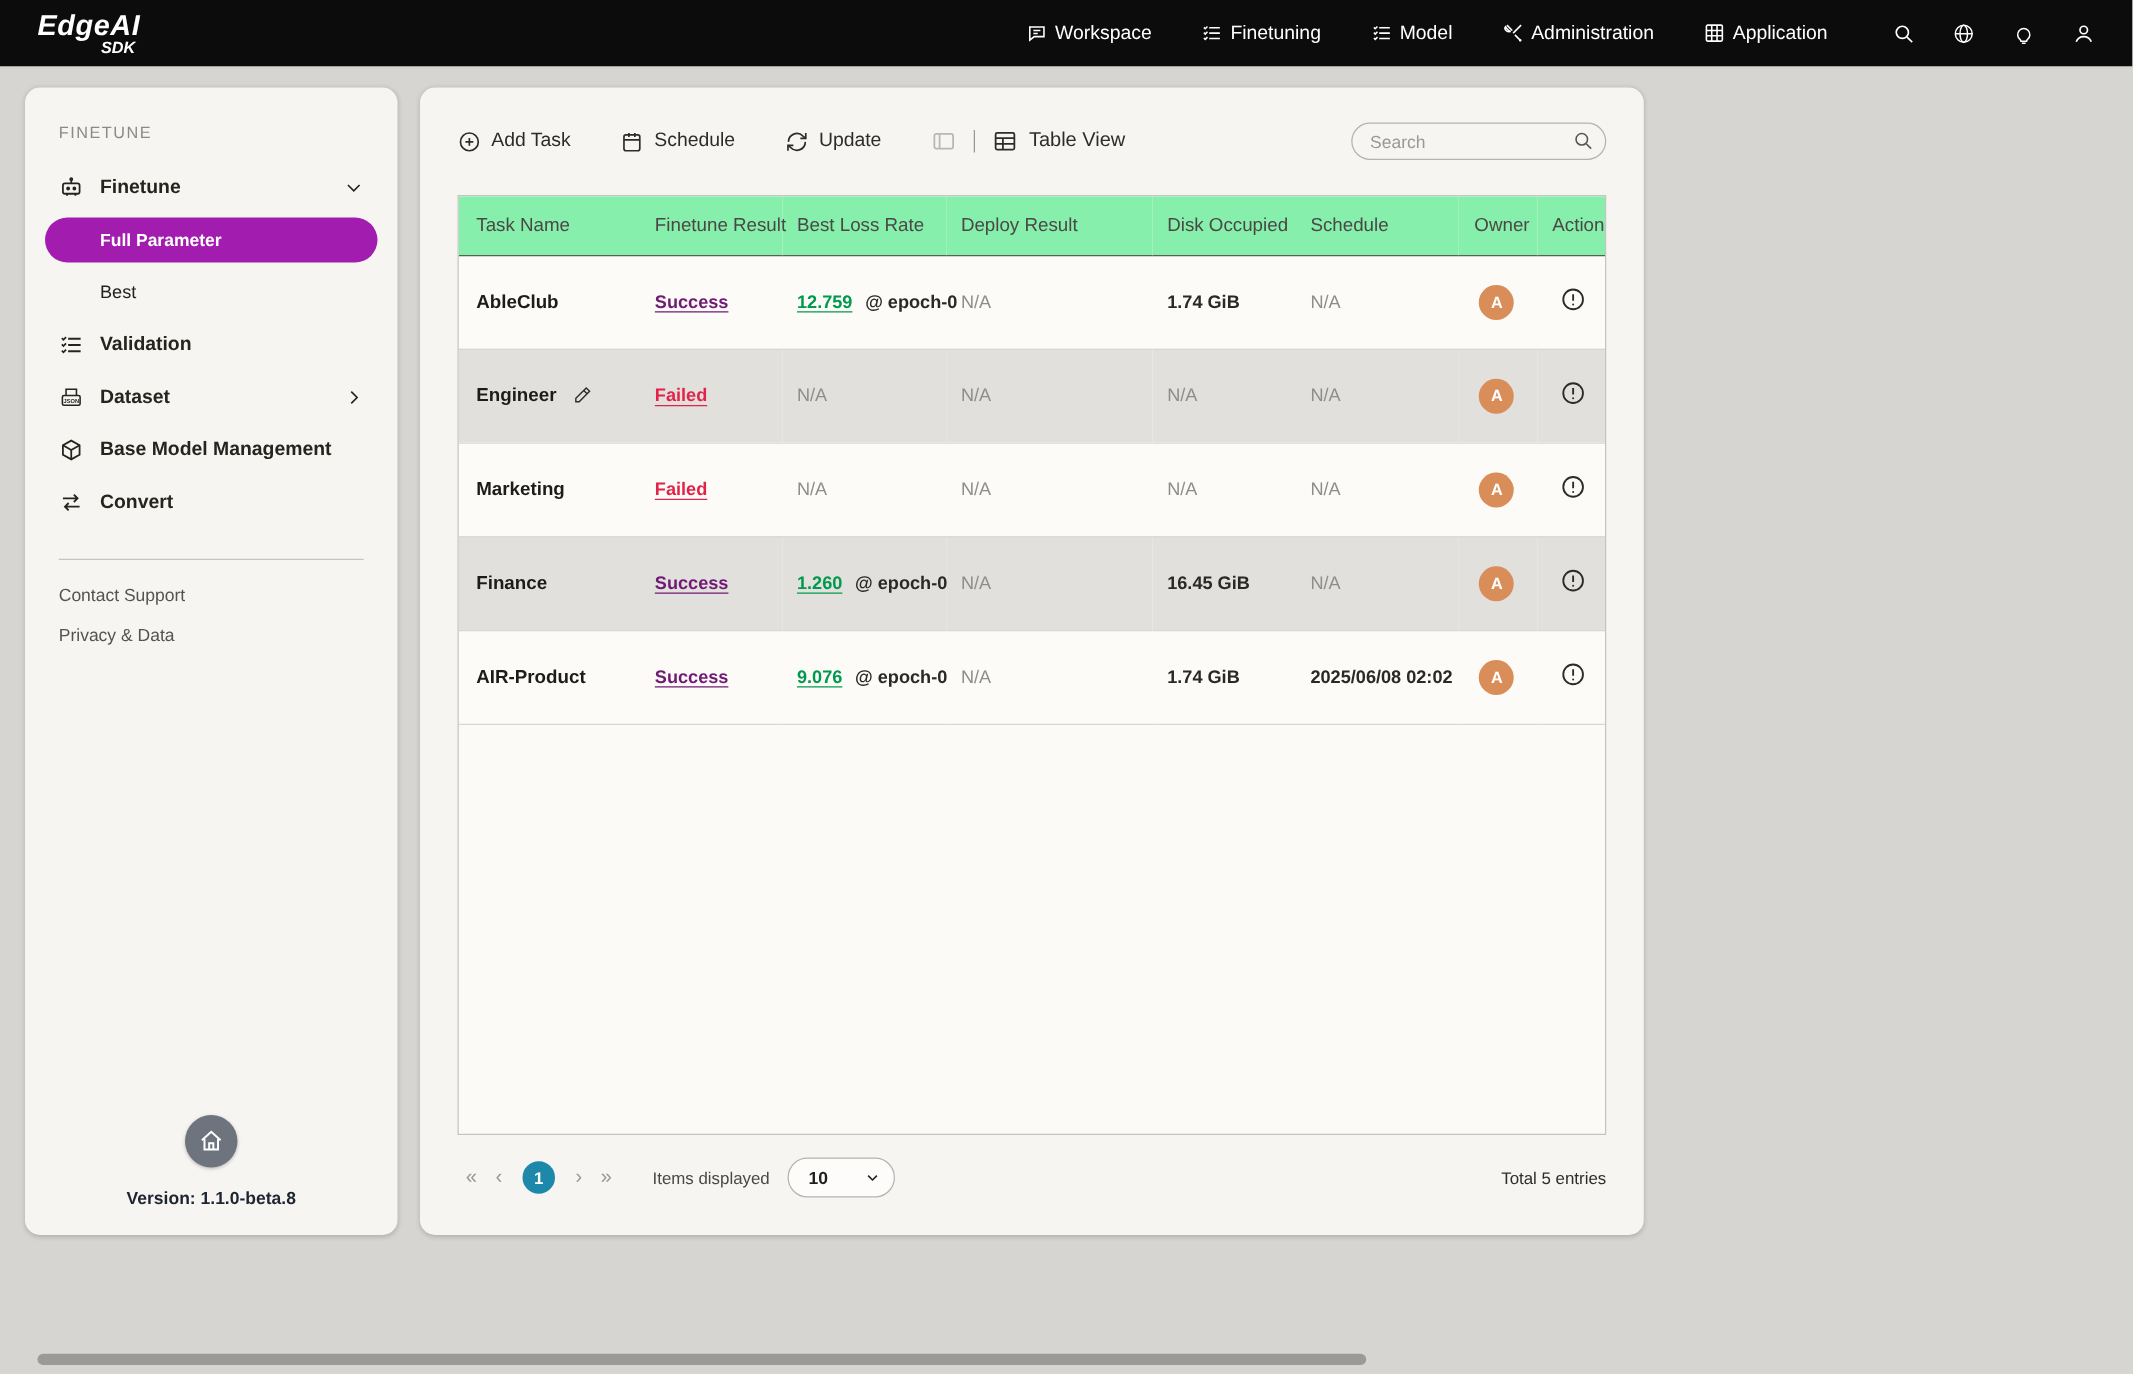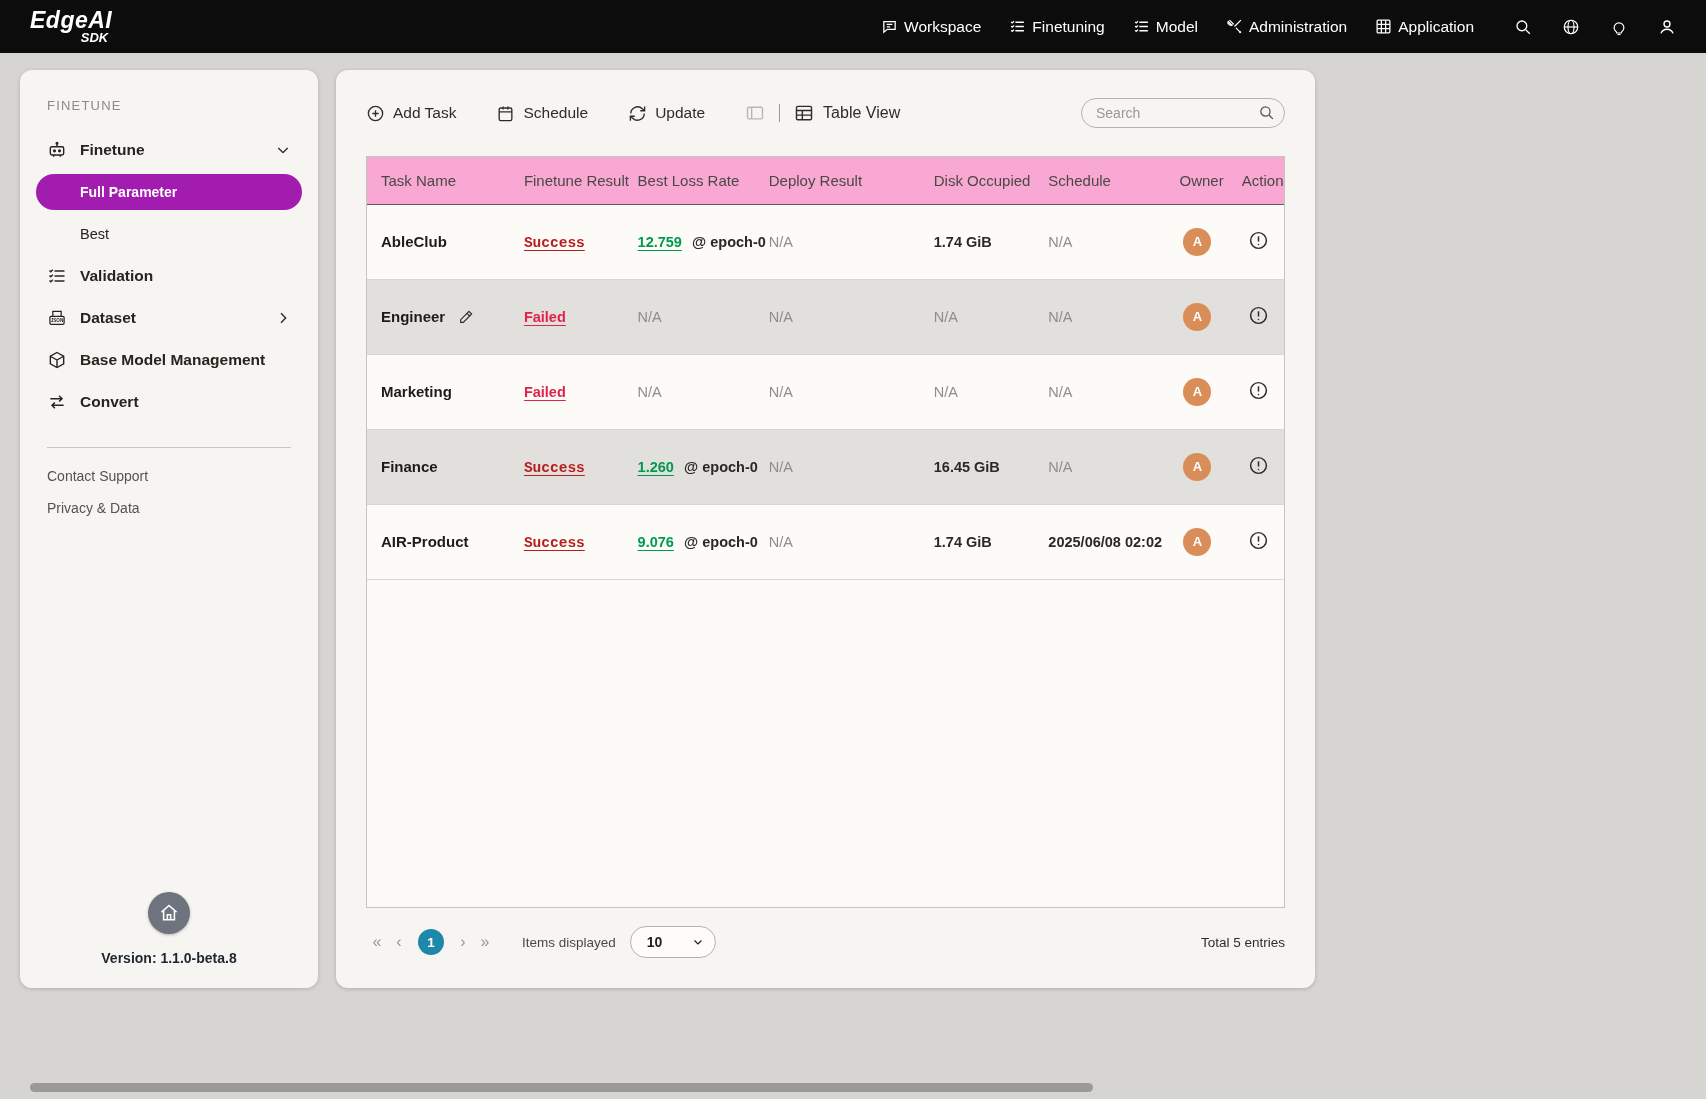--- a/index.html
+++ b/index.html
@@ -14,21 +14,21 @@
   svg { display:block; }
 
   
   .navbar {
     height:53px; background:#0c0c0c; color:#fff;
     display:flex; align-items:center; padding:0 30px;
   }
   .logo { display:flex; flex-direction:column; align-items:flex-end; cursor:pointer; }
   .logo-main { font-style:italic; font-weight:700; font-size:23px; line-height:22px; letter-spacing:.5px; }
   .logo-sub  { font-style:italic; font-weight:700; font-size:13px; line-height:13px; margin-right:4px; }
-  .nav-right { margin-left:auto; display:flex; align-items:flex-end; gap:28px; }
+  .nav-right { margin-left:auto; display:flex; align-items:flex-end; gap:40px; }
   .nav-item { display:flex; align-items:center; gap:6px; font-size:15.5px; cursor:pointer; white-space:nowrap; }
   .nav-icons { display:flex; align-items:center; gap:30px; margin-left:12px; }
   .nav-icon-btn { cursor:pointer; display:flex; align-items:center; }
 
   
   .content { display:flex; gap:18px; padding:17px 20px 0; align-items:flex-start; }
   .card {
     background:#f7f5f2; border-radius:12px;
     box-shadow:0 1px 4px rgba(0,0,0,.18);
   }
@@ -78,32 +78,32 @@
     background:transparent; padding:0 34px 0 14px; font-size:14px; color:#333;
     font-family:inherit; outline:none;
   }
   .search-input::placeholder { color:#9a9894; }
   .search-wrap .mag { position:absolute; right:10px; top:6px; color:#555; pointer-events:none; }
 
   
   .table-wrap { border:1px solid #c6c4c0; height:752px; overflow:hidden; background:#fbfaf7; }
   table { width:100%; border-collapse:collapse; table-layout:fixed; }
   thead th {
-    background:#f9a8d4; height:47px; text-align:left; padding:0 12px;
+    background:#86efac; height:47px; text-align:left; padding:0 12px;
     font-size:15px; font-weight:400; color:#4a4845; border-bottom:1px solid #5f5d59;
     white-space:nowrap;
   }
   thead th:first-child, tbody td:first-child { padding-left:14px; }
   tbody td { height:75px; padding:0 12px; font-size:15px; border-bottom:1px solid #d9d7d3; white-space:nowrap; }
   tbody tr:nth-child(odd)  { background:#fcfbf8; }
   tbody tr:nth-child(even) { background:#e2e0dc; }
   .task-name { font-weight:700; color:#1d1c1a; font-size:15px; }
   .edit-icon { display:inline-flex; vertical-align:-3px; margin-left:9px; color:#2b2b2b; cursor:pointer; }
   .result-link { font-weight:700; font-size:14.5px; text-decoration:underline; text-underline-offset:3px; cursor:pointer; }
-  .result-link.success { color:#b91c1c;font-family:Liberation Mono, monospace; }
+  .result-link.success { color:#701a75; }
   .result-link.failed  { color:#e22349; }
   .loss-link { font-weight:700; font-size:14.5px; color:#009a4e; text-decoration:underline; text-underline-offset:3px; cursor:pointer; }
   .loss-epoch { font-weight:700; font-size:14.5px; color:#2a2926; margin-left:6px; }
   .cell-val { font-weight:700; font-size:14.5px; color:#2a2926; }
   .na { color:#8f8d89 !important; font-weight:400 !important; text-decoration:none !important; }
   .owner-avatar {
     width:28px; height:28px; border-radius:50%; background:#d98e5a; color:#fff;
     display:flex; align-items:center; justify-content:center;
     font-size:13px; font-weight:700; cursor:pointer; margin-left:4px;
   }

